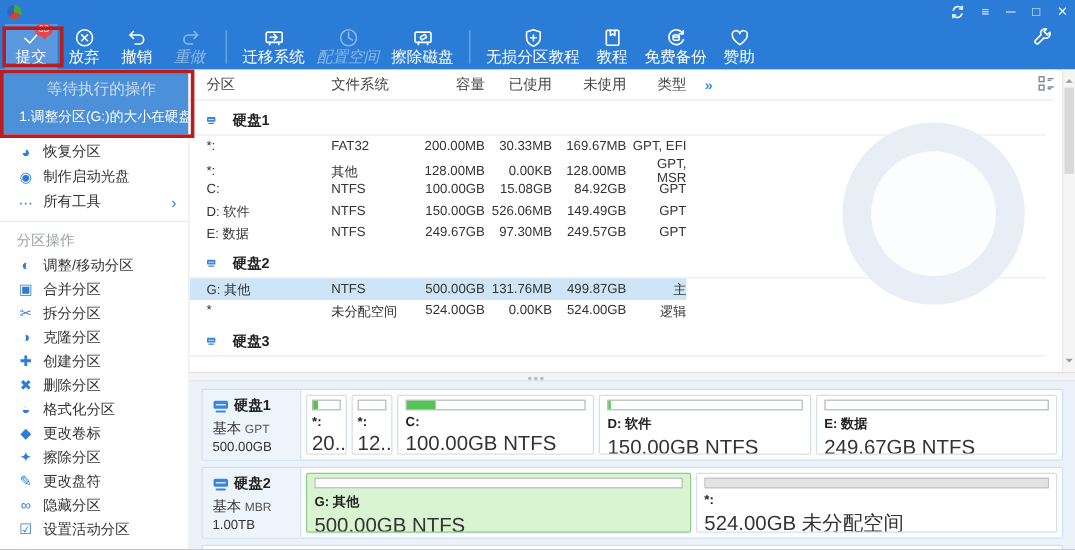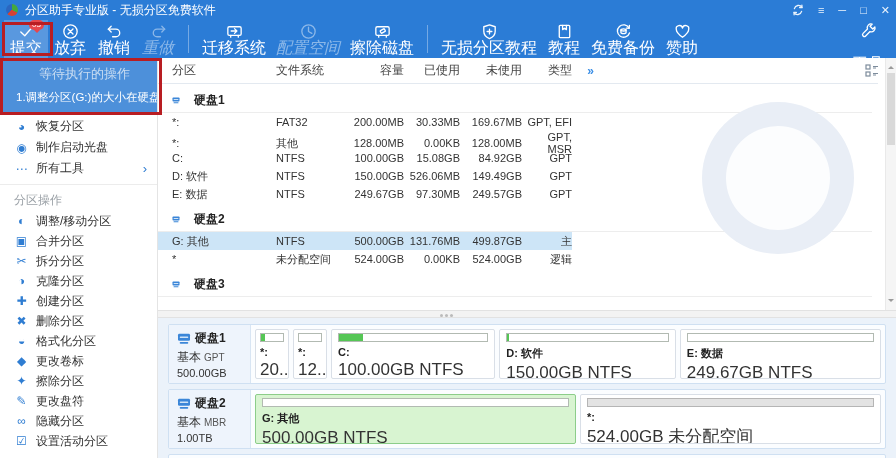--- a/index.html
+++ b/index.html
@@ -23,21 +23,21 @@
   .toolbar { position:absolute; left:0; top:20px; width:896px; height:38px;
              background:#2b7cd6; display:flex; align-items:stretch; padding-left:4px; }
   .tbtn { position:relative; min-width:44px; padding:2px 5px 0 5px; display:flex;
           flex-direction:column; align-items:center; justify-content:flex-start;
           background:transparent; border:none; color:#fff; cursor:pointer; }
   .tbtn.hl { background:rgba(255,255,255,.22); }
   .tbtn.dis { opacity:.45;font-style:italic; }
   .ticon { height:19px; display:flex; align-items:center; }
   .ticon svg { width:19px; height:19px; stroke:#fff; fill:none;
                stroke-width:1.4; stroke-linecap:round; stroke-linejoin:round; }
-  .tlabel { font-size:16px; line-height:14px; white-space:nowrap; }
+  .tlabel { font-size:13px; line-height:14px; white-space:nowrap; }
   .tsep { width:1px; background:rgba(255,255,255,.35); margin:5px 8px; }
   .badge { position:absolute; top:0px; right:4px; background:#e8464a; color:#fff;
            font-size:8px; line-height:10px; padding:0 3px; border-radius:6px; }
   .badge-caret { position:absolute; top:10px; right:8px; width:0; height:0;
                  border:3px solid transparent; border-top-color:#e8464a; }
   .tools-right { position:absolute; right:6px; top:20px; height:38px; }
 
   
   .content { position:absolute; left:0; top:58px; width:896px; height:400px; display:flex; }
   .sidebar { width:158px; height:400px; background:#fff; border-right:1px solid #e4e4e4;
@@ -128,21 +128,20 @@
   .anno-submit { left:2px; top:22px; width:51px; height:34px; }
   .anno-pending { left:0px; top:58px; width:162px; height:57px; }
 </style>
 </head>
 <body>
 
 <div class="win">
 
   <div class="titlebar">
     <span class="logo"></span>
-    <span>分区助手专业版 - 无损分区免费软件</span>
     <div class="win-controls">
       <span>
           <svg class="sync-svg" viewBox="0 0 12 12" fill="none" stroke="#eaf3fc" stroke-width="1.3" stroke-linecap="round">
             <path d="M10 3.4 A4.2 4.2 0 0 0 2.4 4.6"></path>
             <path d="M2 8.6 A4.2 4.2 0 0 0 9.6 7.4"></path>
             <path d="M9.9 1.2 v2.3 h-2.3"></path>
             <path d="M2.1 10.8 v-2.3 h2.3"></path>
           </svg>
         </span>
       <span>≡</span>

